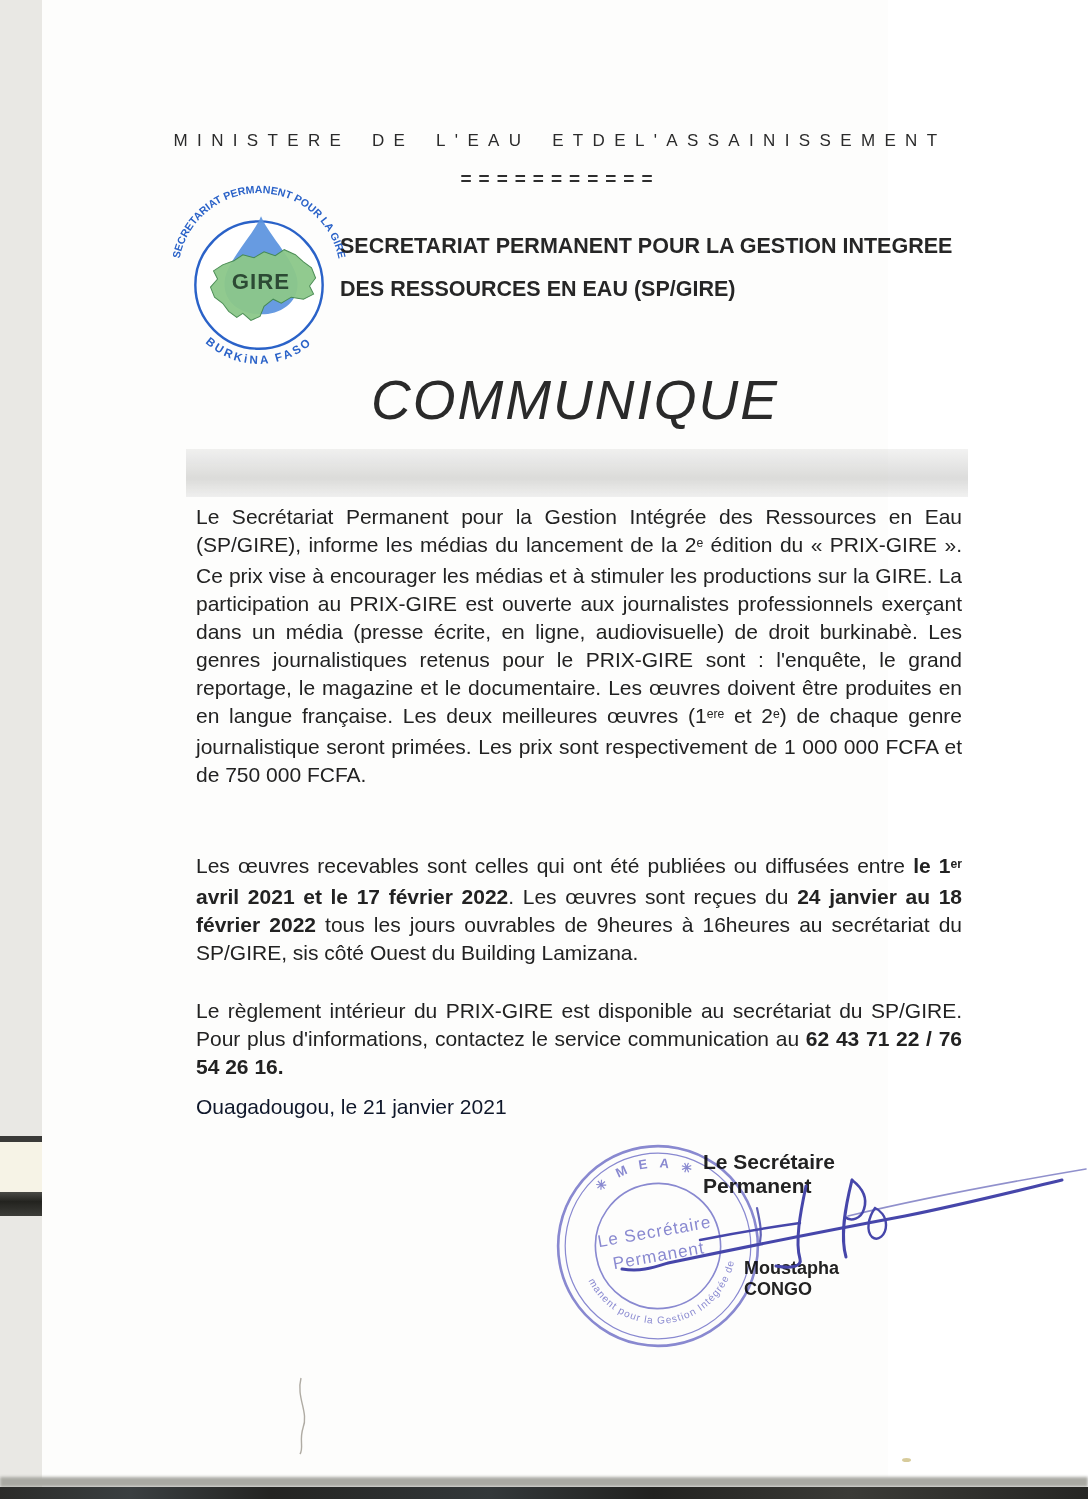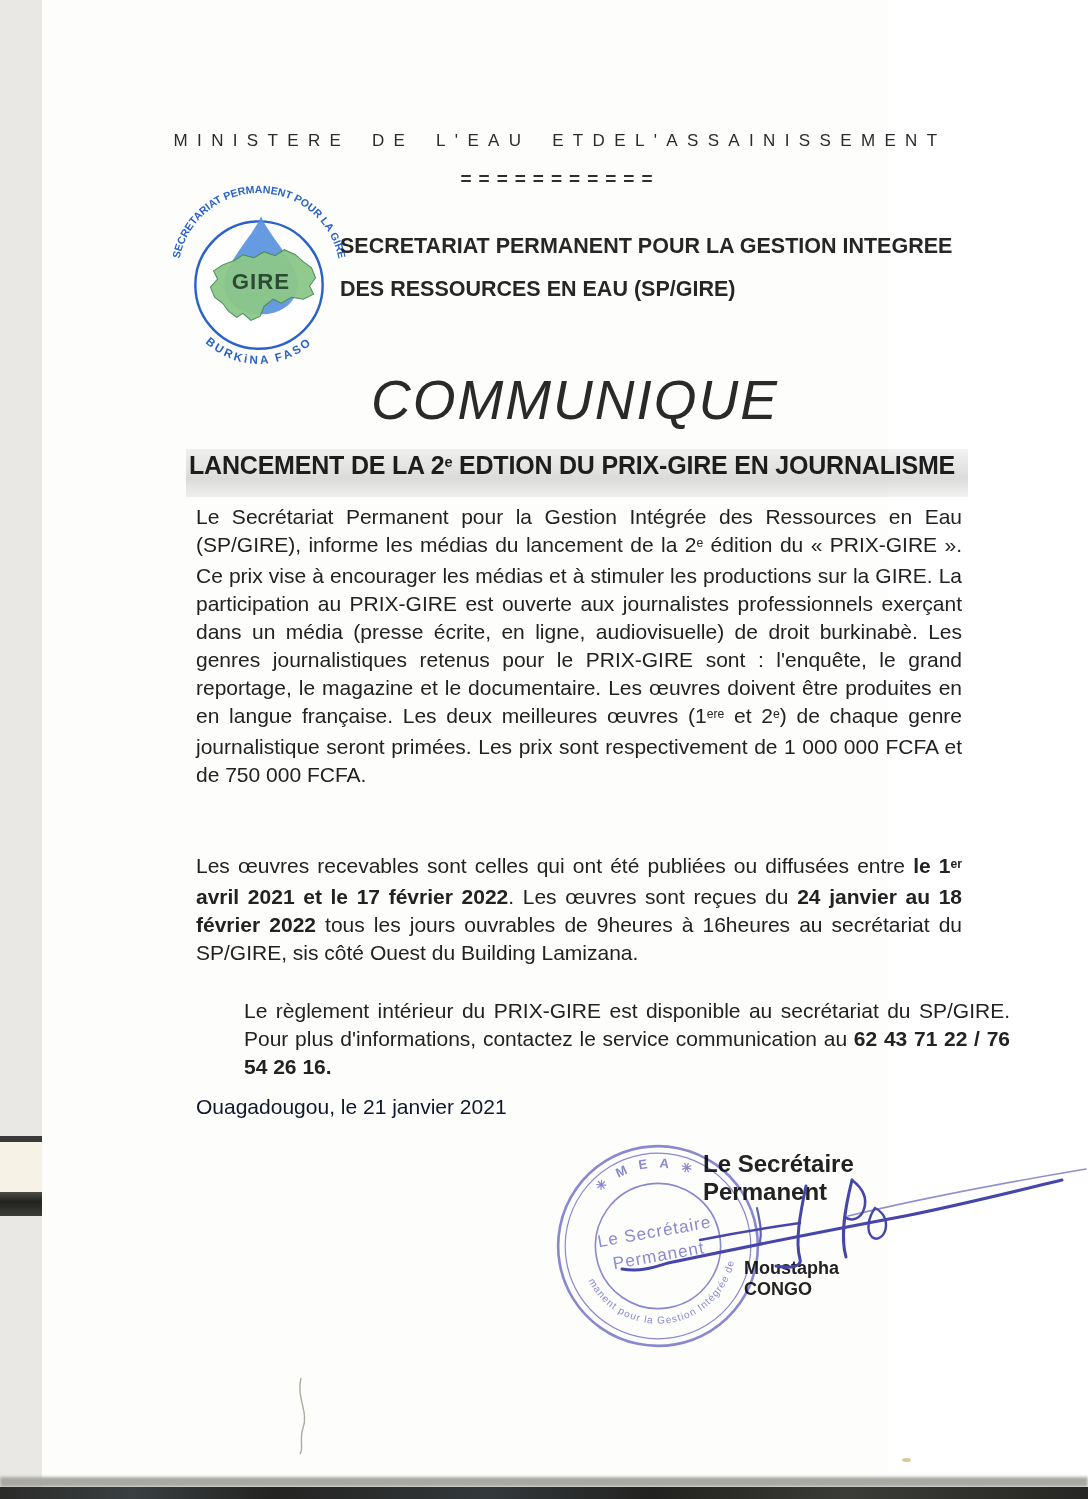--- a/index.html
+++ b/index.html
@@ -34,27 +34,27 @@
        background:linear-gradient(180deg,rgba(196,196,194,.22) 0%,rgba(178,178,176,.45) 62%,rgba(205,205,203,.28) 100%);
        filter:blur(.6px);}
   .heading{position:absolute;left:189px;top:451px;width:782px;font-weight:bold;
        font-size:25px;letter-spacing:-.2px;color:#1d1d1d;white-space:nowrap;}
   .heading sup,.body-par sup{font-size:.58em;vertical-align:baseline;position:relative;top:-.45em;}
 
   .body-par{position:absolute;left:196px;width:766px;margin:0;text-align:justify;
        font-size:21px;line-height:28px;color:#222;}
   .p1{top:503px;}
   .p2{top:852px;}
-  .p3{top:997px;margin-left:48px;}
+  .p3{top:997px;}
   .b{font-weight:bold;}
 
   .dateline{position:absolute;left:196px;top:1095px;width:762px;text-align:left;
        font-size:21px;color:#0f172a;}
 
-  .sig-title{position:absolute;left:703px;top:1150px;font-size:24px;font-weight:bold;color:#222;}
+  .sig-title{position:absolute;left:703px;top:1150px;font-size:21px;font-weight:bold;color:#222;}
   .sig-name{position:absolute;left:744px;top:1258px;font-size:18px;font-weight:bold;color:#222;}
 
   .logo-svg{position:absolute;left:163px;top:184px;width:192px;height:192px;}
   .stamp-svg{position:absolute;left:542px;top:1130px;width:232px;height:232px;mix-blend-mode:multiply;opacity:.85;}
   .sign-svg{position:absolute;left:0;top:0;width:1088px;height:1499px;pointer-events:none;}
 </style>
 </head>
 <body>
 
 <div class="page">
@@ -87,21 +87,20 @@
     </text>
   </svg>
 
   <div class="org">
     <div>SECRETARIAT PERMANENT POUR LA GESTION INTEGREE</div>
     <div>DES RESSOURCES EN EAU (SP/GIRE)</div>
   </div>
 
   <div class="title">COMMUNIQUE</div>
   <div class="heading-band"></div>
-  <div class="heading"><span>LANCEMENT DE LA 2</span><sup>e</sup><span> EDTION DU PRIX-GIRE EN JOURNALISME</span></div>
 
   <p class="body-par p1"><span>Le Secrétariat Permanent pour la Gestion Intégrée des Ressources en Eau (SP/GIRE), informe les médias du lancement de la 2</span><sup>e</sup><span> édition du « PRIX-GIRE ». Ce prix vise à encourager les médias et à stimuler les productions sur la GIRE. La participation au PRIX-GIRE est ouverte aux journalistes professionnels exerçant dans un média (presse écrite, en ligne, audiovisuelle) de droit burkinabè. Les genres journalistiques retenus pour le PRIX-GIRE sont : l'enquête, le grand reportage, le magazine et le documentaire. Les œuvres doivent être produites en en langue française. Les deux meilleures œuvres (1</span><sup>ere</sup><span> et 2</span><sup>e</sup><span>) de chaque genre journalistique seront primées. Les prix sont respectivement de 1 000 000 FCFA et de 750 000 FCFA.</span></p>
 
   <p class="body-par p2"><span>Les œuvres recevables sont celles qui ont été publiées ou diffusées entre </span><span class="b"><span>le 1</span><sup>er</sup><span> avril 2021 et le 17 février 2022</span></span><span>. Les œuvres sont reçues du </span><span class="b">24 janvier au 18 février 2022</span><span> tous les jours ouvrables de 9heures à 16heures au secrétariat du SP/GIRE, sis côté Ouest du Building Lamizana.</span></p>
 
   <p class="body-par p3"><span>Le règlement intérieur du PRIX-GIRE est disponible au secrétariat du SP/GIRE. Pour plus d'informations, contactez le service communication au </span><span class="b">62 43 71 22 / 76 54 26 16.</span></p>
 
   <div class="dateline">Ouagadougou, le 21 janvier 2021</div>
   <div class="sig-title">Le Secrétaire Permanent</div>
   <div class="sig-name">Moustapha CONGO</div>

